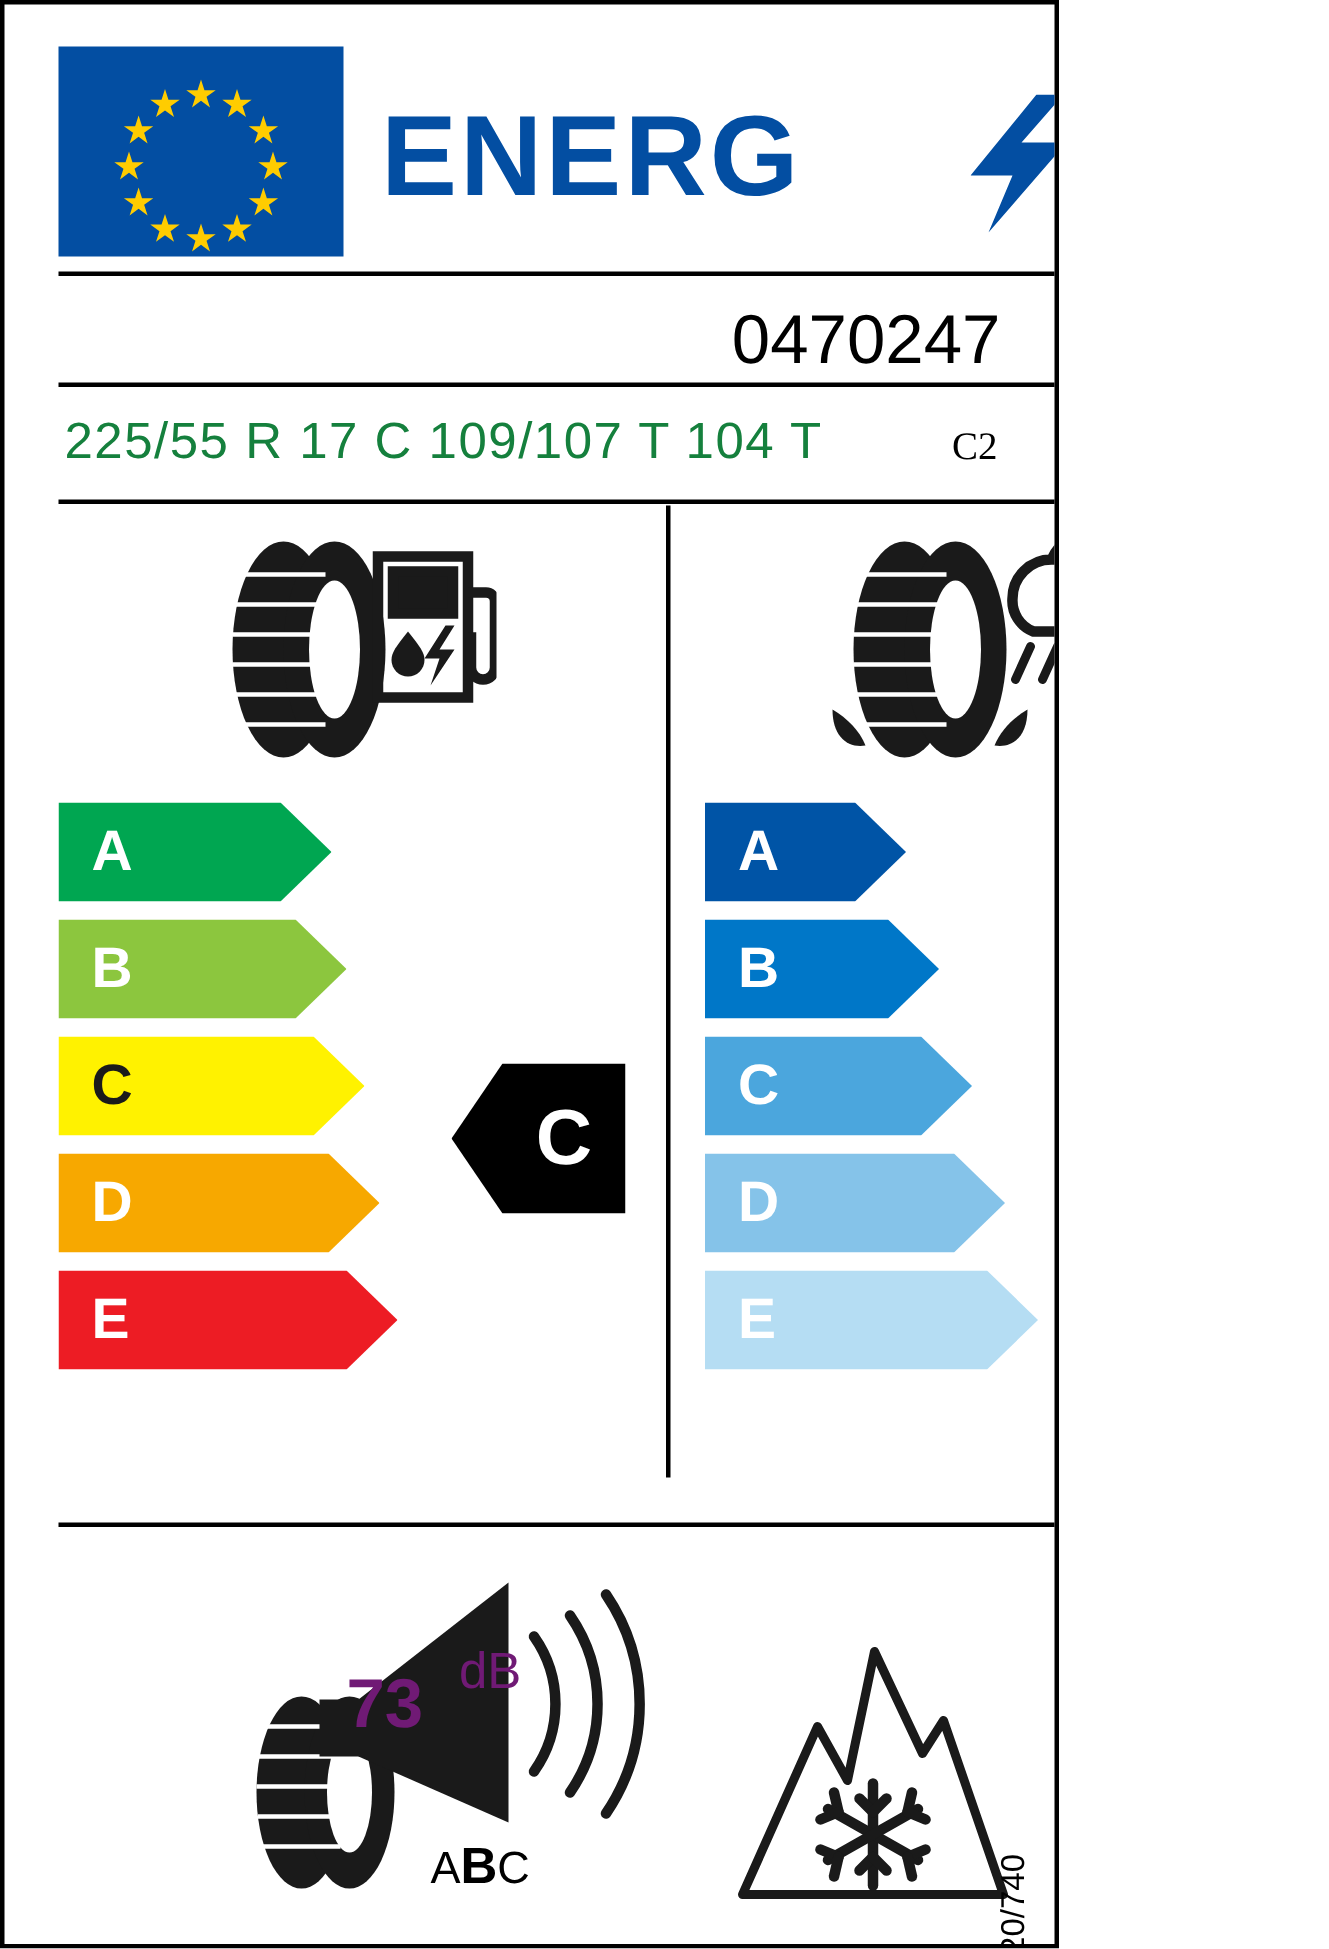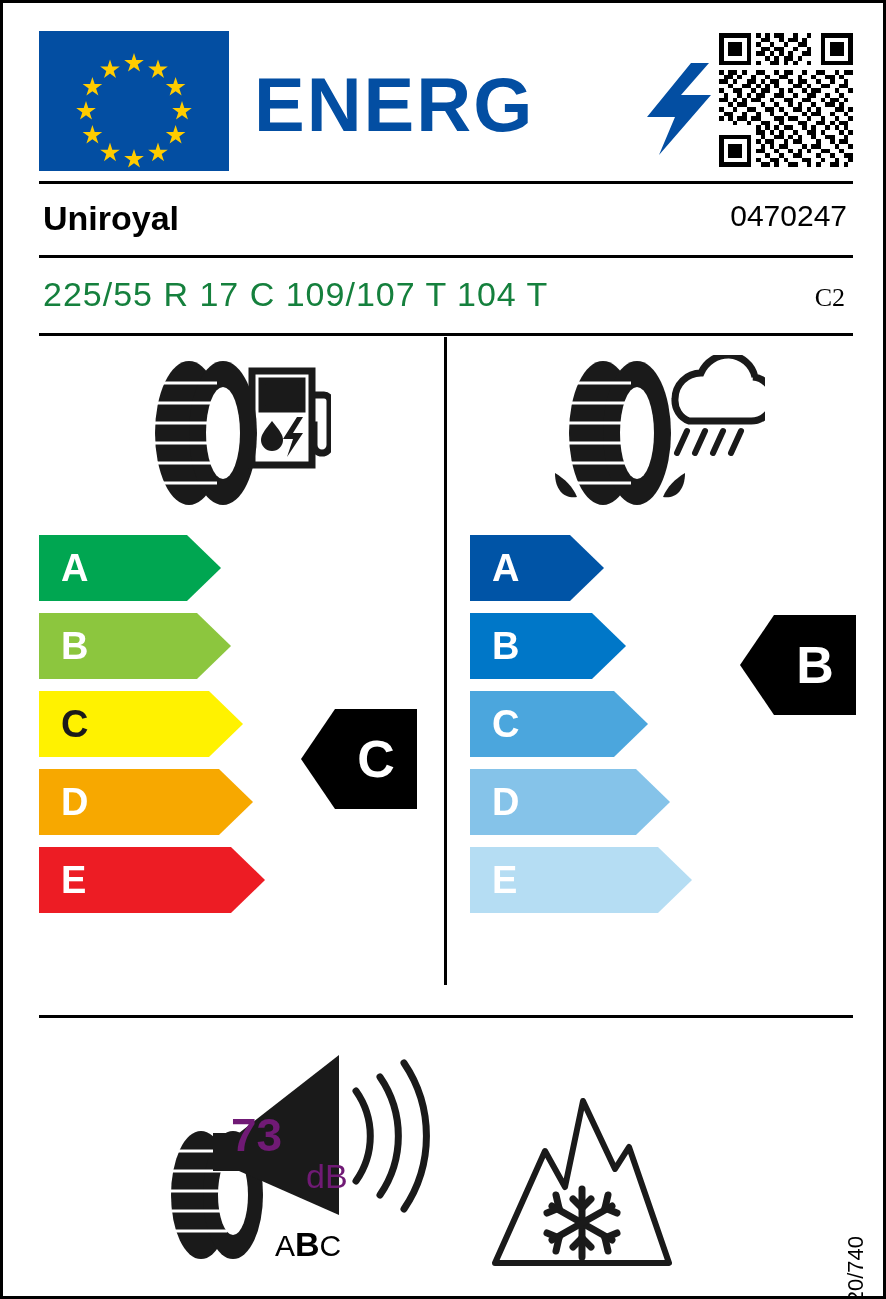--- a/index.html
+++ b/index.html
@@ -6,21 +6,21 @@
     margin: 0;
     padding: 0;
     background: #ffffff;
   }
   body {
     font-family: "Liberation Sans", sans-serif;
     -webkit-font-smoothing: antialiased;
   }
   .label {
     position: relative;
-    width: 886px;
+    width: 706px;
     height: 1299px;
     box-sizing: border-box;
     border: 3px solid #000;
     background: #fff;
     overflow: hidden;
   }
 
   
   .header {
     position: absolute;
@@ -82,21 +82,21 @@
     left: 40px;
     top: 196px;
     font-size: 34px;
     font-weight: bold;
     color: #000;
   }
   .code {
     position: absolute;
     right: 36px;
     top: 196px;
-    font-size: 30px;
+    font-size: 46px;
     color: #000;
   }
 
   
   .size {
     position: absolute;
     left: 40px;
     top: 272px;
     font-size: 34px;
     color: #15803d;
@@ -448,21 +448,20 @@
             <rect x="21" y="28" width="1" height="1"></rect>
             <rect x="24" y="28" width="2" height="1"></rect>
             <rect x="27" y="28" width="1" height="1"></rect>
         </g>
       </svg>
     </div>
   </div>
 
   <div class="hrule" style="top:178px"></div>
 
-  <div class="brand">Uniroyal</div>
   <div class="code">0470247</div>
 
   <div class="hrule" style="top:252px"></div>
 
   <div class="size">225/55 R 17 C 109/107 T 104 T</div>
   <div class="class">C2</div>
 
   <div class="hrule" style="top:330px"></div>
 
   <div class="vrule" style="left:441px; top:334px; height:648px;"></div>
@@ -654,23 +653,23 @@
 
       <g fill="none" stroke="#1a1a1a" stroke-width="7" stroke-linecap="round">
         <path d="M203 48 a78 78 0 0 1 0 90"></path>
         <path d="M227 34 a104 104 0 0 1 0 118"></path>
         <path d="M251 20 a130 130 0 0 1 0 146"></path>
       </g>
     </svg>
   </div>
 
   <div class="noise-num" style="left:228px; top:1105px; font-size:46px;">73</div>
-  <div class="noise-num" style="left:303px; top:1154px; font-size:34px; font-weight:normal;">dB</div>
-
-  <div class="abc" style="left:272px; top:1222px;">
+  <div class="noise-num" style="left:303px; top:1092px; font-size:34px; font-weight:normal;">dB</div>
+
+  <div class="abc" style="left:284px; top:1222px;">
     <span>A</span><b>B</b><span>C</span>
   </div>
 
   <div style="position:absolute; left:484px; top:1088px; width:190px; height:180px;">
     <svg width="190" height="180" viewBox="0 0 190 180">
       <g fill="none" stroke="#1a1a1a" stroke-width="6" stroke-linejoin="round">
         <path d="M8 172 L58 60 L78 96 L96 10 L128 78 L142 56 L182 172 Z"></path>
       </g>
       <g stroke="#1a1a1a" stroke-width="7" stroke-linecap="round">
         <line x1="95" y1="98" x2="95" y2="166"></line>

